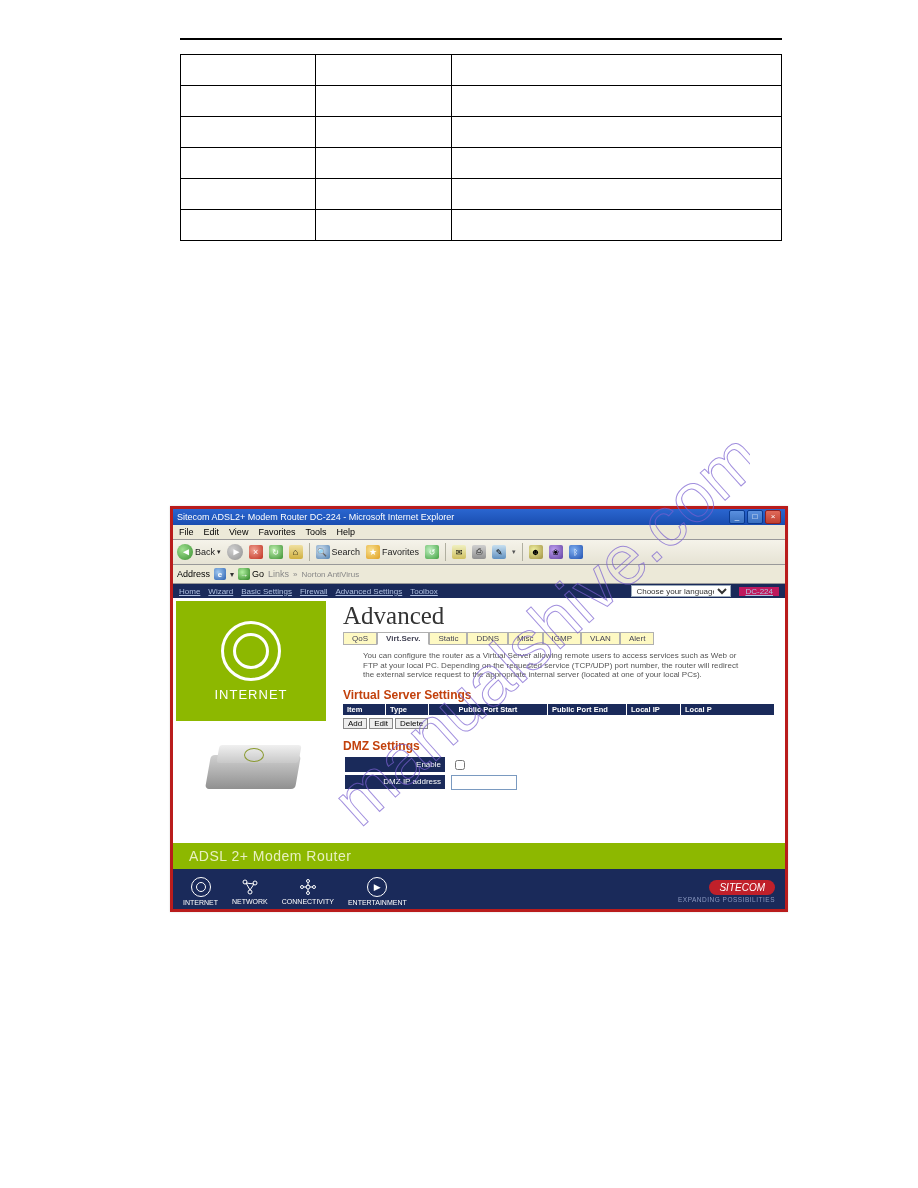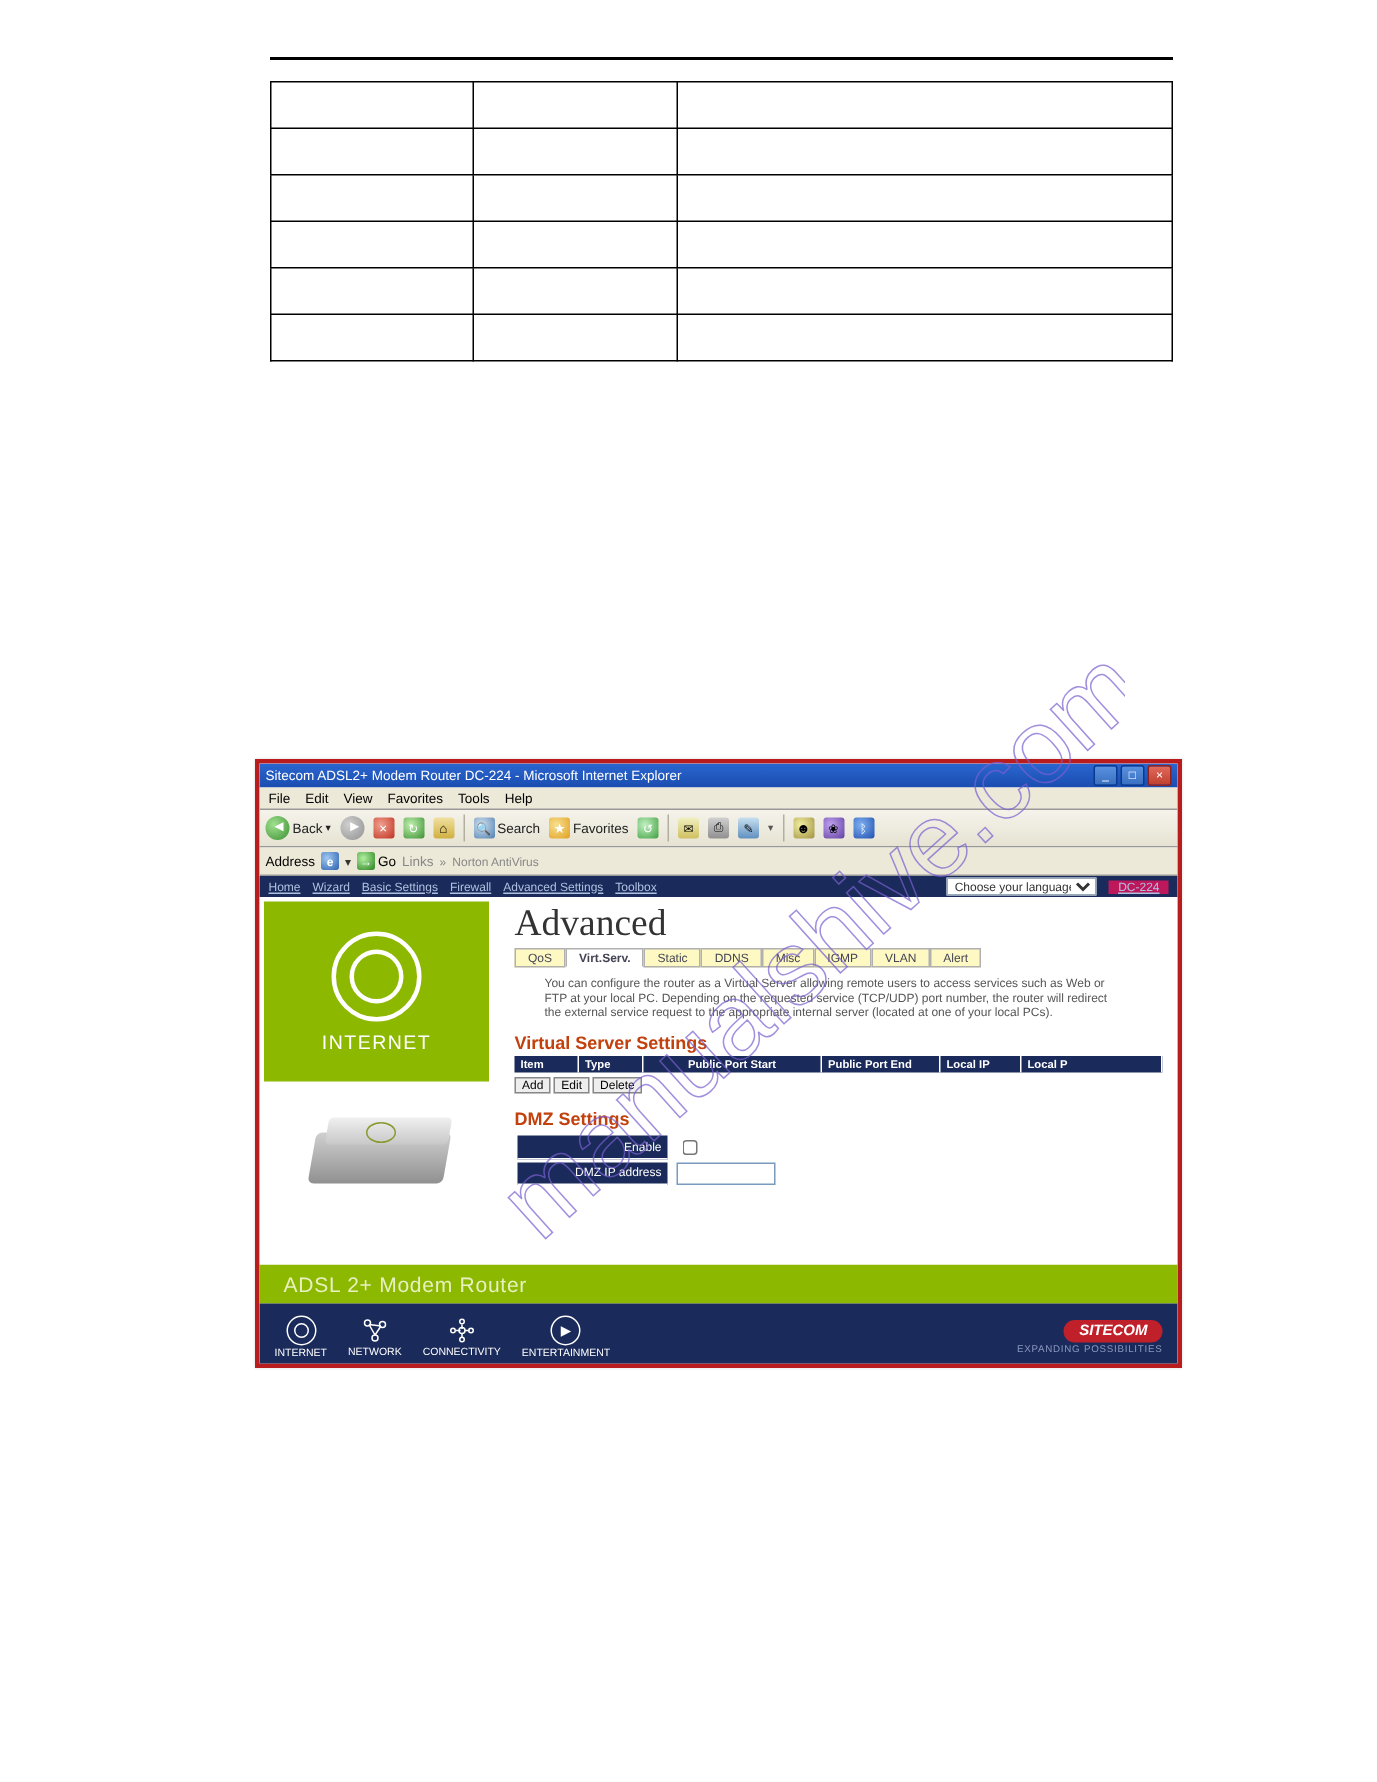--- a/index.html
+++ b/index.html
@@ -366,21 +366,21 @@
     display:flex;align-items:center;justify-content:center;
   }
   .sitecom-logo {
     margin-left: auto;
     text-align: right;
   }
   .sitecom-ov {
     display: inline-block;
     background: #c0202a;
     color: #fff;
-    font-weight: bold;
+    font-weight: normal;
     font-size: 10px;
     padding: 2px 10px;
     border-radius: 10px;
     font-style: italic;
   }
   .sitecom-sub {
     font-size: 6.5px;
     color: #8a98c0;
     letter-spacing: 0.5px;
     margin-top: 1px;

